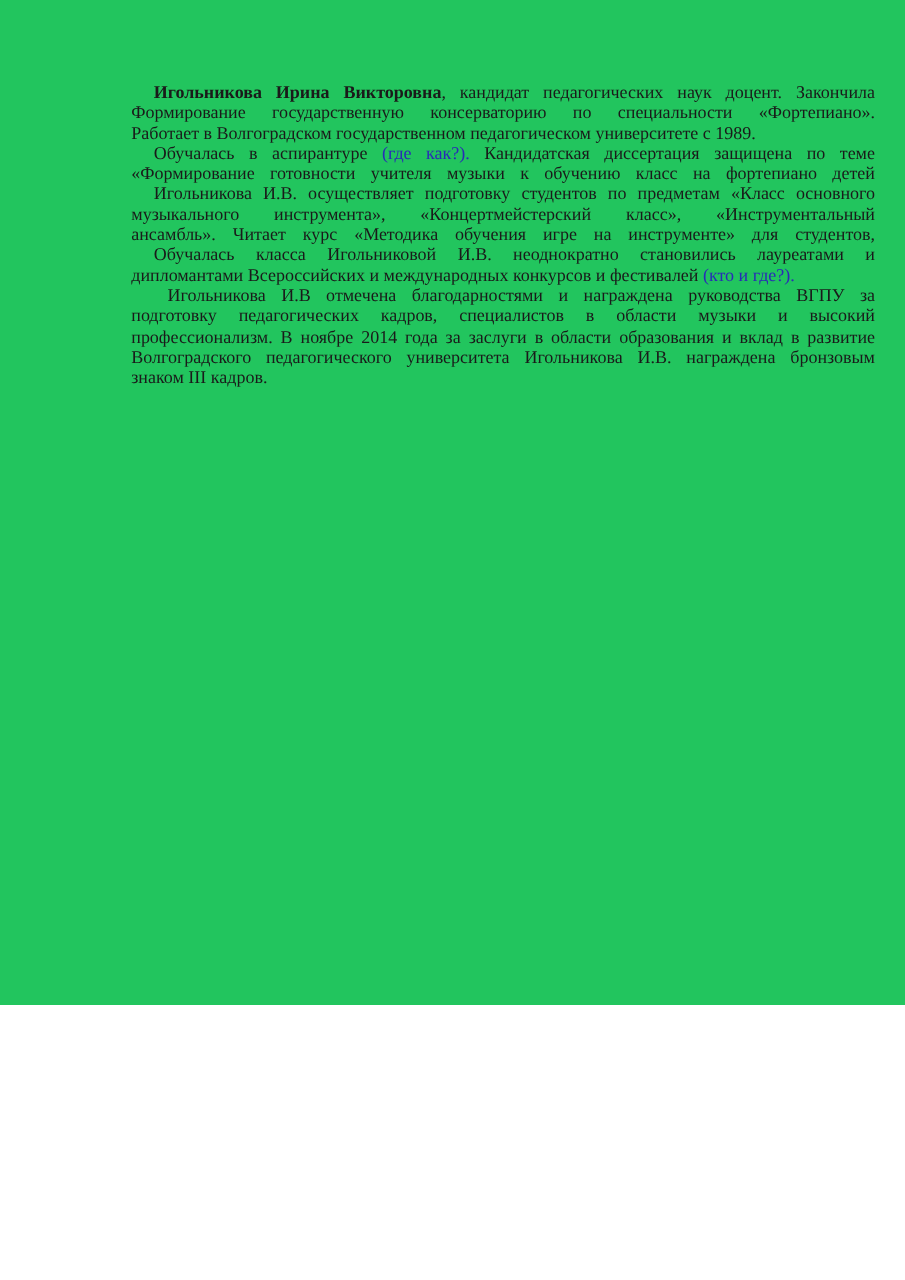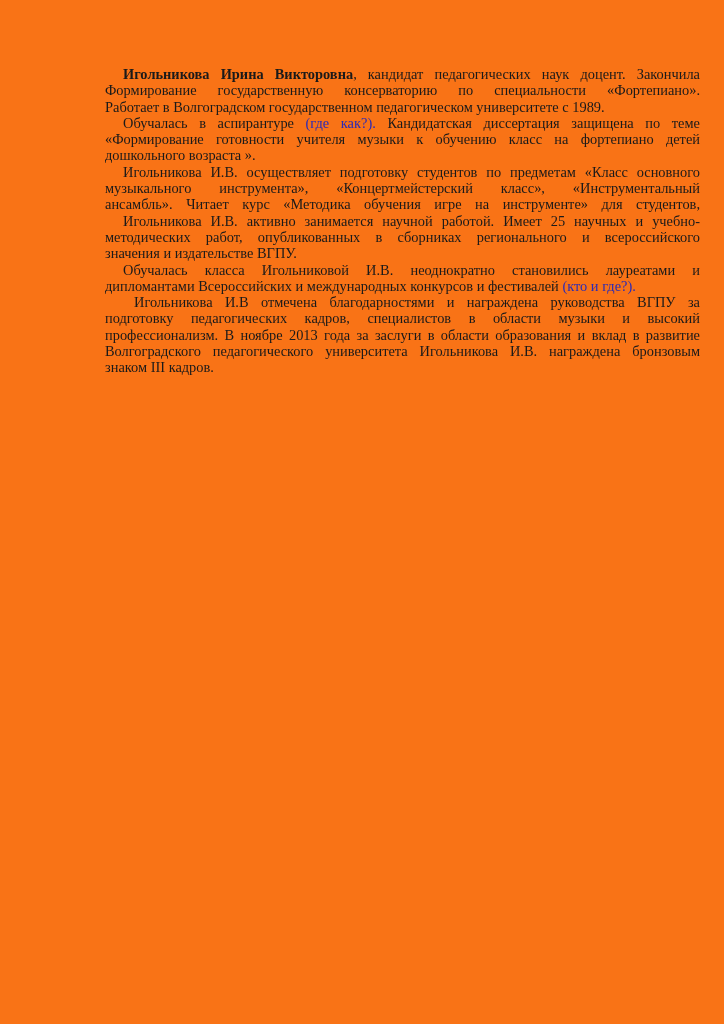--- a/index.html
+++ b/index.html
@@ -10,22 +10,22 @@
     body {
       width: 724px;
       height: 1024px;
       position: relative;
       overflow: hidden;
     }
     .page {
       position: absolute;
       left: 0; top: 0;
       width: 724px;
-      height: 1024px;
-      background: #f97316;
+      height: 804px;
+      background: #22c55e;
     }
     .text {
       position: absolute;
       left: 105px;
       top: 66px;
       width: 595px;
       font-family: "Liberation Serif", serif;
       font-size: 14.4px;
       line-height: 16.3px;
       color: #1a1a1a;
@@ -54,42 +54,36 @@
 
     <div>
       <span class="line just ind"><span class="bold">Игольникова Ирина Викторовна</span><span>, кандидат педагогических наук доцент. Закончила</span></span>
       <span class="line just">Формирование государственную консерваторию по специальности «Фортепиано».</span>
       <span class="line">Работает в Волгоградском государственном педагогическом университете с  1989.</span>
     </div>
 
     <div>
       <span class="line just ind"><span>Обучалась в аспирантуре </span><span class="link">(где как?).</span><span> Кандидатская  диссертация защищена  по  теме</span></span>
       <span class="line just">«Формирование готовности учителя музыки к обучению класс на фортепиано детей</span>
-      <span class="line">дошкольного возраста ».</span>
     </div>
 
     <div>
       <span class="line just ind">Игольникова И.В. осуществляет подготовку студентов по предметам «Класс основного</span>
       <span class="line just">музыкального инструмента», «Концертмейстерский класс», «Инструментальный</span>
       <span class="line just">ансамбль». Читает  курс  «Методика обучения игре на инструменте» для студентов,</span>
     </div>
 
-    <div>
-      <span class="line just ind">Игольникова И.В. активно занимается научной работой. Имеет 25 научных  и учебно-</span>
-      <span class="line just">методических работ, опубликованных в сборниках регионального и всероссийского</span>
-      <span class="line">значения  и издательстве ВГПУ.</span>
-    </div>
 
     <div>
       <span class="line just ind">Обучалась класса Игольниковой И.В. неоднократно становились лауреатами и</span>
       <span class="line"><span>дипломантами Всероссийских и международных конкурсов и фестивалей </span><span class="link">(кто и где?).</span></span>
     </div>
 
     <div>
       <span class="line just ind2">Игольникова И.В отмечена благодарностями и награждена руководства ВГПУ за</span>
       <span class="line just">подготовку педагогических кадров, специалистов в области музыки и высокий</span>
-      <span class="line just">профессионализм. В ноябре 2013 года за заслуги в области образования и вклад в развитие</span>
+      <span class="line just">профессионализм. В ноябре 2014 года за заслуги в области образования и вклад в развитие</span>
       <span class="line just">Волгоградского педагогического университета Игольникова И.В. награждена бронзовым</span>
       <span class="line">знаком III кадров.</span>
     </div>
 
   </div>
 </div>
 
 </body></html>

